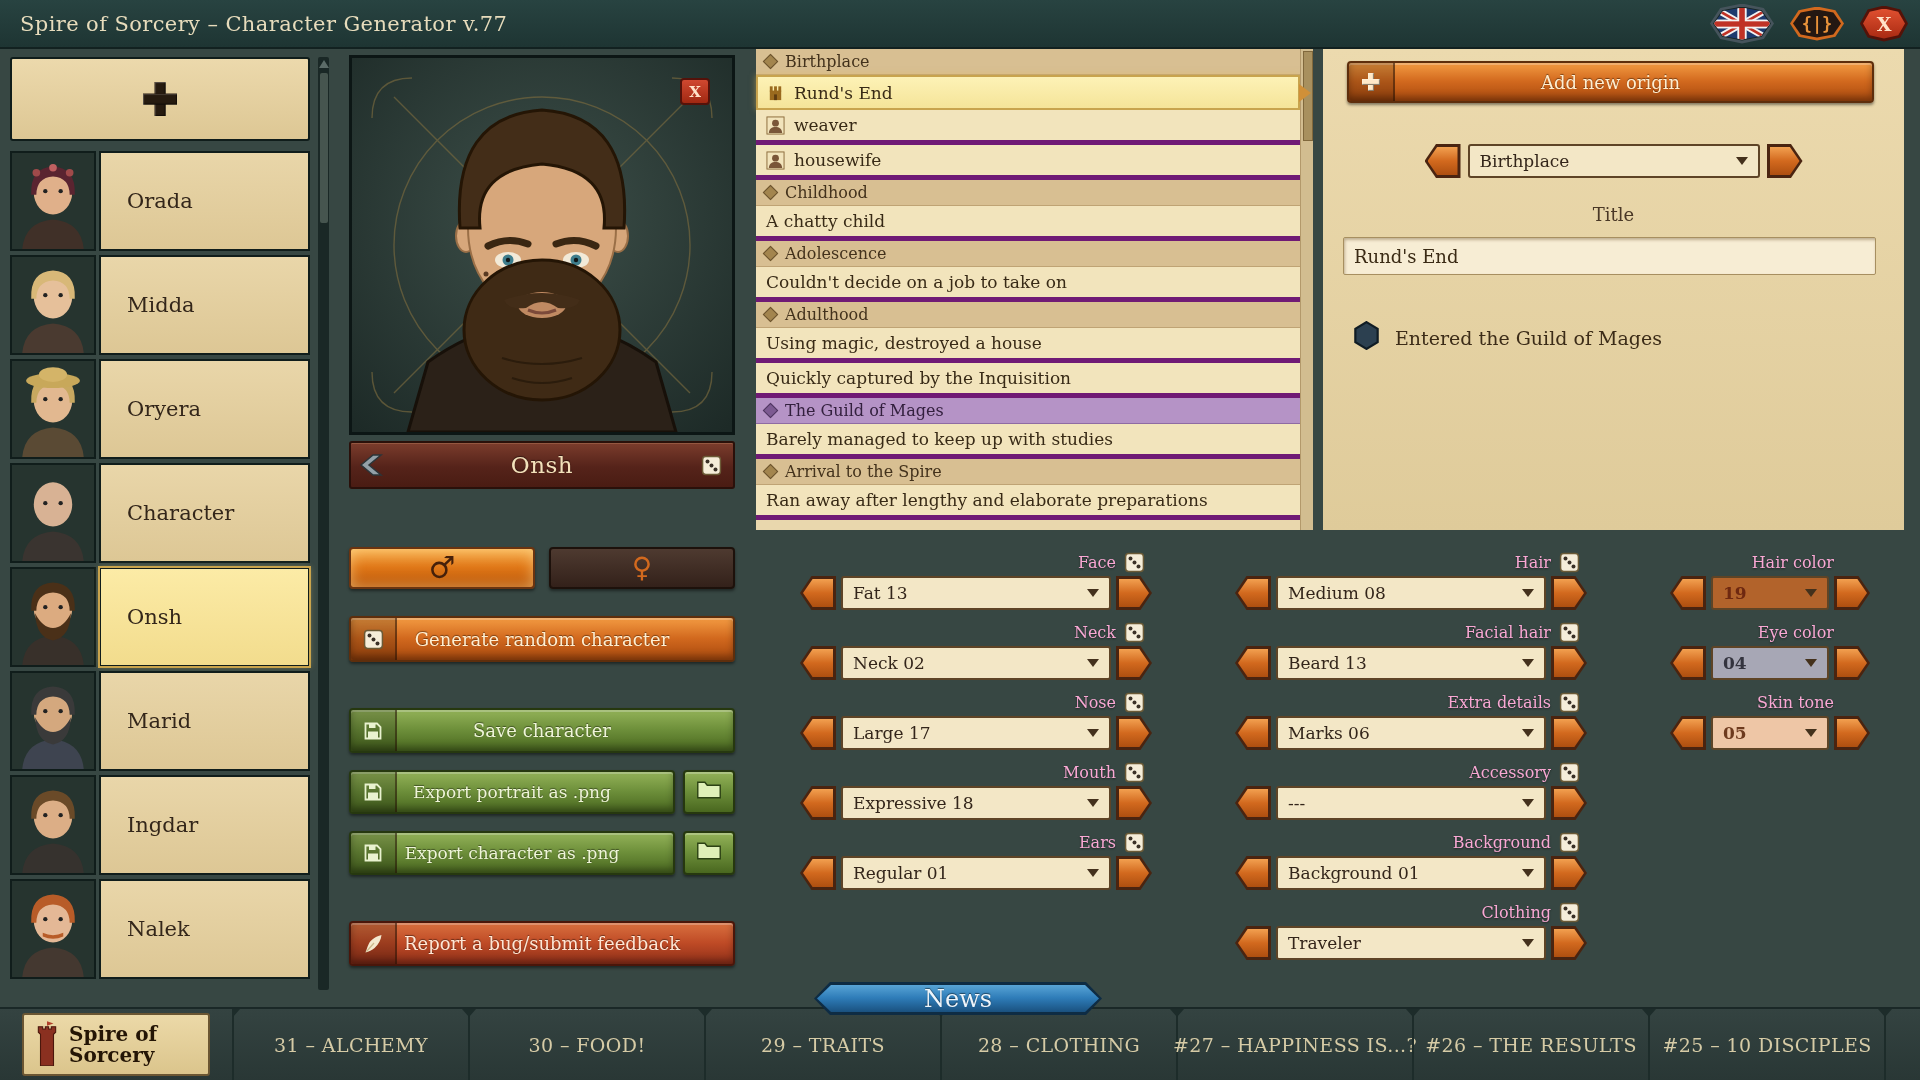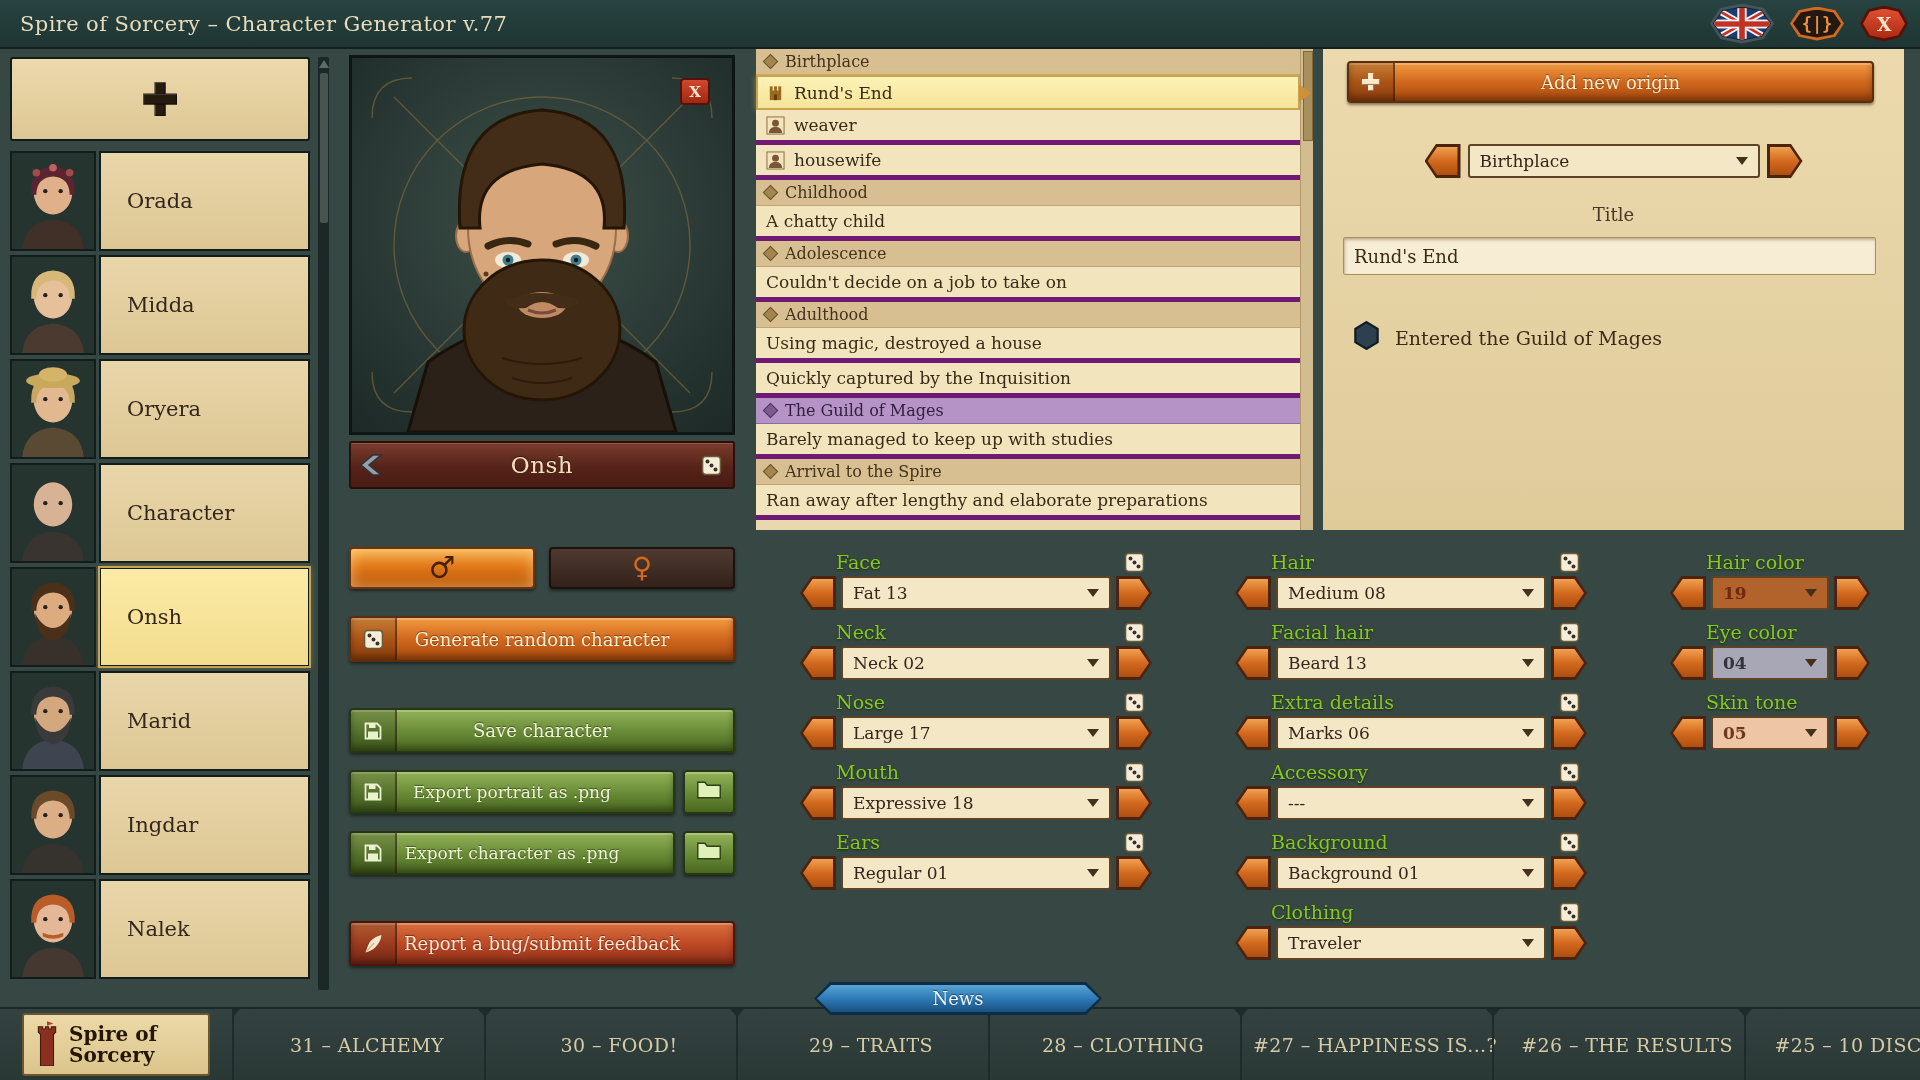--- a/index.html
+++ b/index.html
@@ -146,41 +146,41 @@
   .dropdown.cat{flex:none;width:292px;}
   .dd-value{font-size:17px;color:#33251a;white-space:nowrap;overflow:hidden;}
   .caret{width:0;height:0;border-left:6px solid transparent;border-right:6px solid transparent;
     border-top:8px solid #44311c;margin-right:10px;flex:none;}
   .dropdown.swatch{border-color:#5e4426;}
   .dropdown.swatch .dd-value{font-weight:bold;}
 
   .attr-col{position:absolute;top:549px;display:flex;flex-direction:column;}
   .attr-group{margin-bottom:8px;}
   .attr-label-row{display:grid;grid-template-columns:36px 1fr 36px;align-items:center;height:26px;}
-  .attr-label{text-align:left;color:#84cc16;font-size:19px;text-shadow:0 1px 2px rgba(0,0,0,.5);white-space:nowrap;}
+  .attr-label{text-align:right;color:#f9a8d4;font-size:16px;text-shadow:0 1px 2px rgba(0,0,0,.5);white-space:nowrap;}
   .attr-select-row{display:flex;align-items:center;gap:5px;height:36px;}
 
   
   .news-btn{position:absolute;left:814px;top:982px;width:288px;height:33px;z-index:6;}
   .news-btn::before{content:'';position:absolute;inset:0;background:#0e2c44;
     clip-path:polygon(16px 0,calc(100% - 16px) 0,100% 50%,calc(100% - 16px) 100%,16px 100%,0 50%);}
   .news-btn::after{content:'';position:absolute;inset:3px;
     background:linear-gradient(180deg,#58a4d6,#2e7cb8 48%,#1a517f);
     clip-path:polygon(14px 0,calc(100% - 14px) 0,100% 50%,calc(100% - 14px) 100%,14px 100%,0 50%);}
   .news-label{position:absolute;inset:0;z-index:1;display:flex;align-items:center;justify-content:center;
-    color:#eef5fb;font-size:18px;text-shadow:0 -1px 1px rgba(0,0,0,.5);}
+    color:#eef5fb;font-size:24px;text-shadow:0 -1px 1px rgba(0,0,0,.5);}
   .bottombar{position:absolute;left:0;top:1007px;width:100%;height:73px;box-sizing:border-box;
     background:linear-gradient(#344341,#293735);border-top:2px solid #1a2827;display:flex;align-items:stretch;}
   .logo-tile{margin:4px 22px;width:188px;box-sizing:border-box;border:2px solid #6b5632;border-radius:3px;
     background:linear-gradient(#ecd9a8,#dbc58c);display:flex;align-items:center;gap:9px;padding:0 10px;flex:none;}
   .logo-text{display:flex;flex-direction:column;line-height:1.02;font-weight:bold;font-size:20px;color:#241505;}
   .tabs{flex:1;display:flex;overflow:hidden;}
   .tab{position:relative;width:234px;flex:none;border-left:2px solid #1d2c2a;
     display:flex;align-items:center;justify-content:center;color:#d6cba6;font-size:19px;
-    letter-spacing:.4px;white-space:nowrap;padding-left:16px;}
+    letter-spacing:.4px;white-space:nowrap;}
   .tab::before{content:'';position:absolute;left:-8px;top:0;width:0;height:0;
     border-left:7px solid transparent;border-right:7px solid transparent;border-top:8px solid #1d2c2a;}
 </style>
 </head>
 <body>
 
 <div id="stage" data-interactable="false">
 
   <header class="topbar" data-interactable="false">
     <span class="app-title" data-interactable="false">Spire of Sorcery – Character Generator v.77</span>

